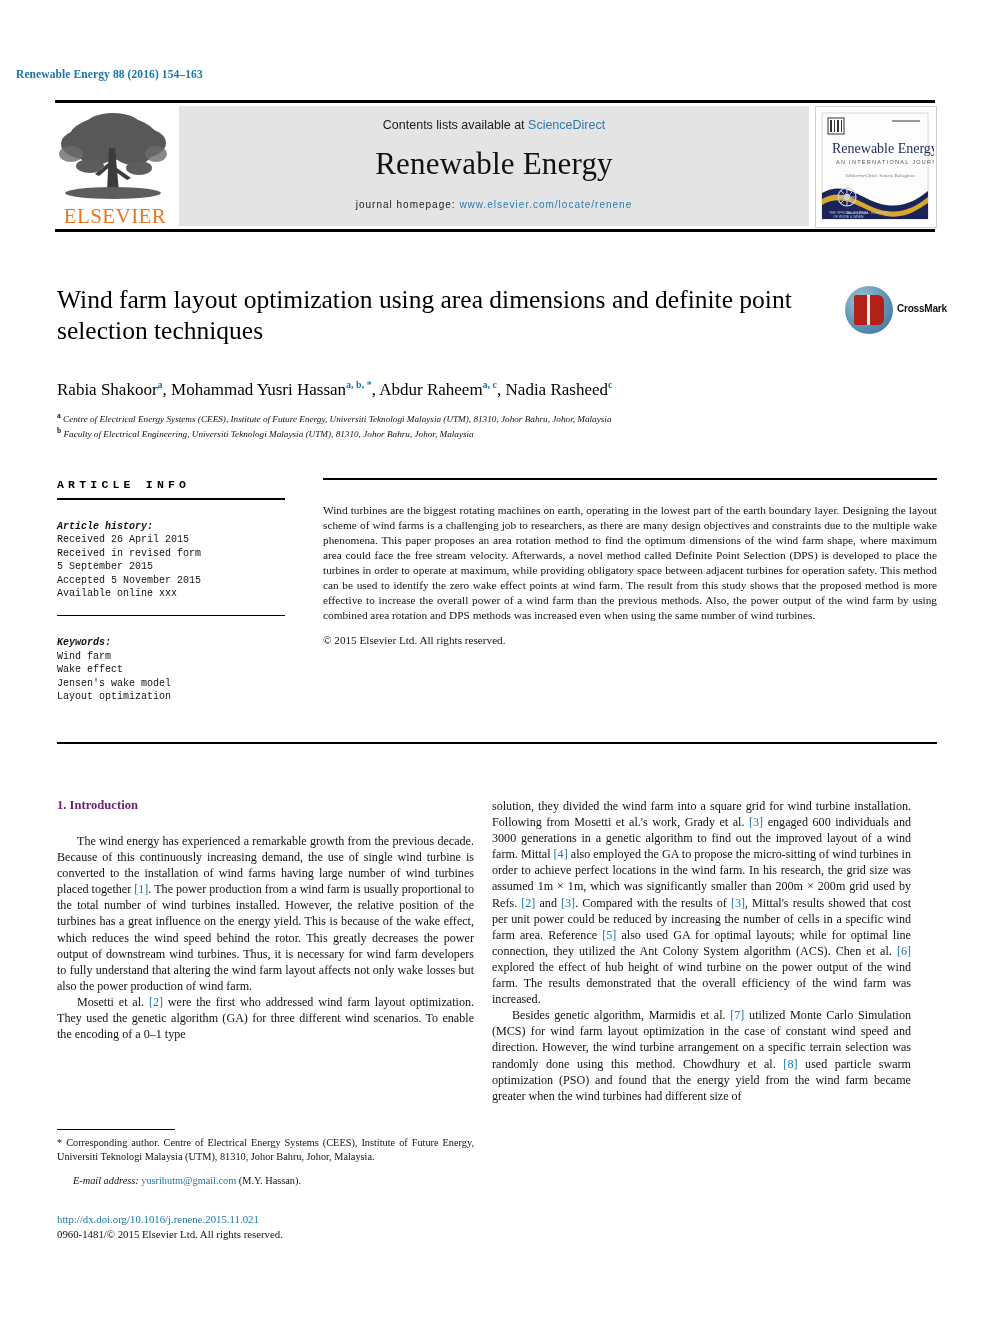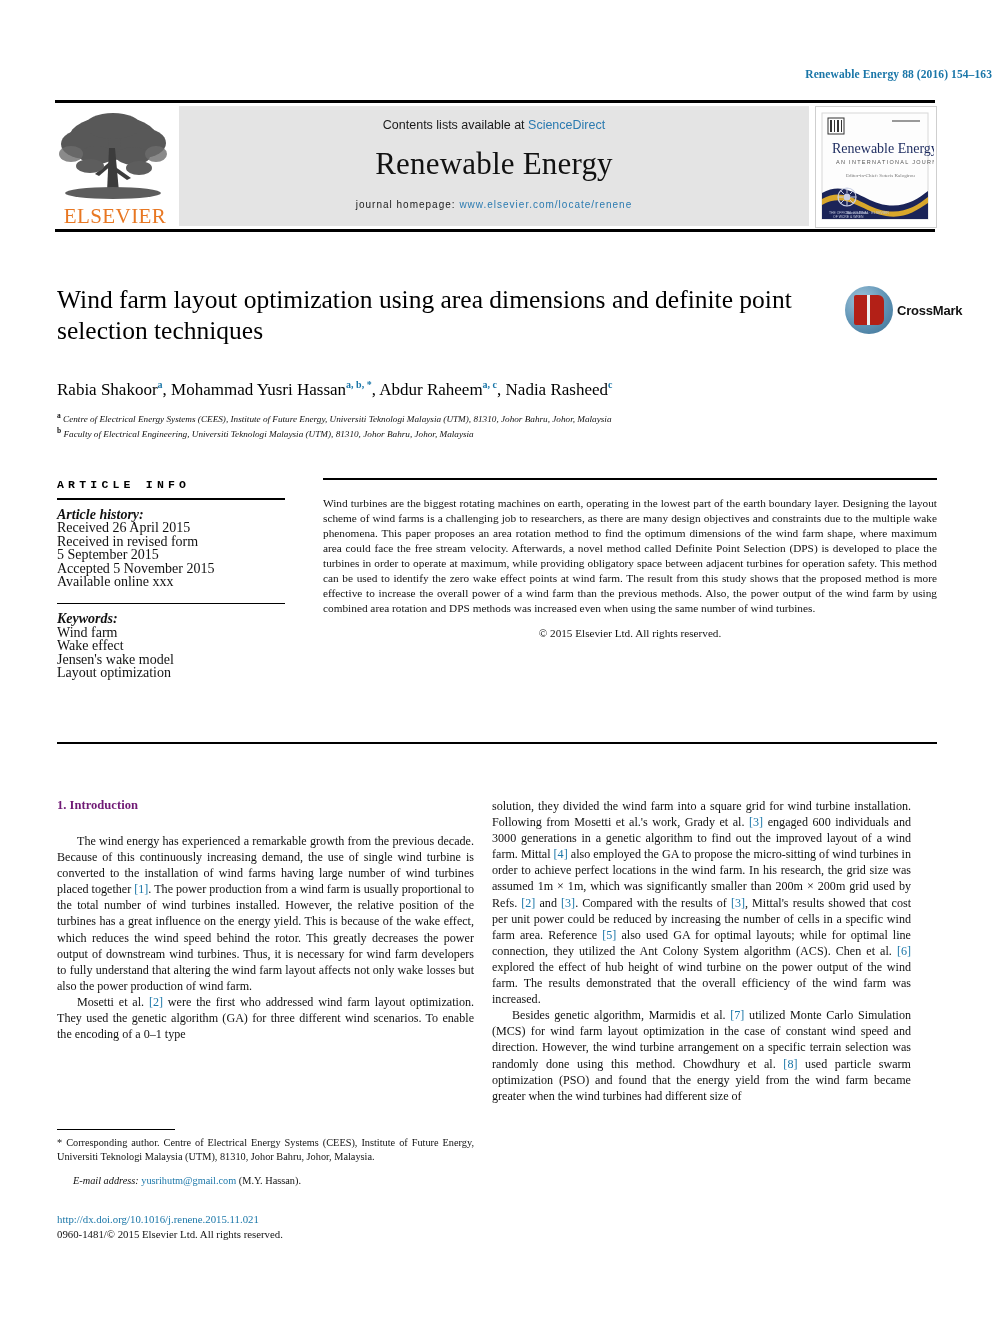--- a/index.html
+++ b/index.html
@@ -20,26 +20,27 @@
     left: 0; top: 0;
     width: 992px;
     height: 1323px;
   }
 
   
   .running-head {
     position: absolute;
     top: 68px;
     left: 0; right: 0;
-    text-align: right;
+    text-align: left;
     font-family: "Liberation Serif", serif;
     font-size: 11.5px;
     font-weight: bold;
     color: #1a76a8;
     letter-spacing: 0.1px;
+    padding-left: 16px;
   }
 
   
   .masthead {
     position: absolute;
     left: 55px;
     top: 100px;
     width: 880px;
     height: 132px;
   }
@@ -198,21 +199,21 @@
     position: absolute;
     left: 13px; top: 0;
     width: 3px; height: 30px;
     background: #f0f0f0;
   }
   .cm-text {
     position: absolute;
     left: 52px;
     top: 17px;
     font-family: "Liberation Sans", sans-serif;
-    font-size: 13px;
+    font-size: 10px;
     font-weight: bold;
     color: #111;
     letter-spacing: -0.2px;
   }
 
   
   .info-abstract {
     position: absolute;
     left: 57px;
     top: 478px;
@@ -236,45 +237,45 @@
     top: 0;
     width: 228px;
   }
   .abs-col {
     position: absolute;
     left: 266px;
     top: 0;
     width: 614px;
   }
   .info-body {
-    font-family: Liberation Serif, serif;
-    font-size: 14px;
+    font-family: Liberation Mono, monospace;
+    font-size: 10px;
     line-height: 13.6px;
     color: #111;
-    padding-top: 8px;
+    padding-top: 20px;
   }
   .info-body .lbl {
     font-style: italic;
     font-weight: bold;
   }
   .info-sep {
     height: 1px;
     background: #000;
     margin: 14px 0 0 0;
   }
   .abs-body {
     font-family: "Liberation Serif", serif;
     font-size: 11.3px;
     line-height: 15.1px;
     color: #111;
     text-align: justify;
-    padding-top: 16px;
+    padding-top: 23px;
   }
   .copyright {
-    text-align: center;
+    text-align: left;
     font-size: 11.2px;
     margin-top: 11px;
     color: #111;
   }
   .bottom-rule {
     position: absolute;
     left: 57px;
     top: 742px;
     width: 880px;
     height: 1.5px;

